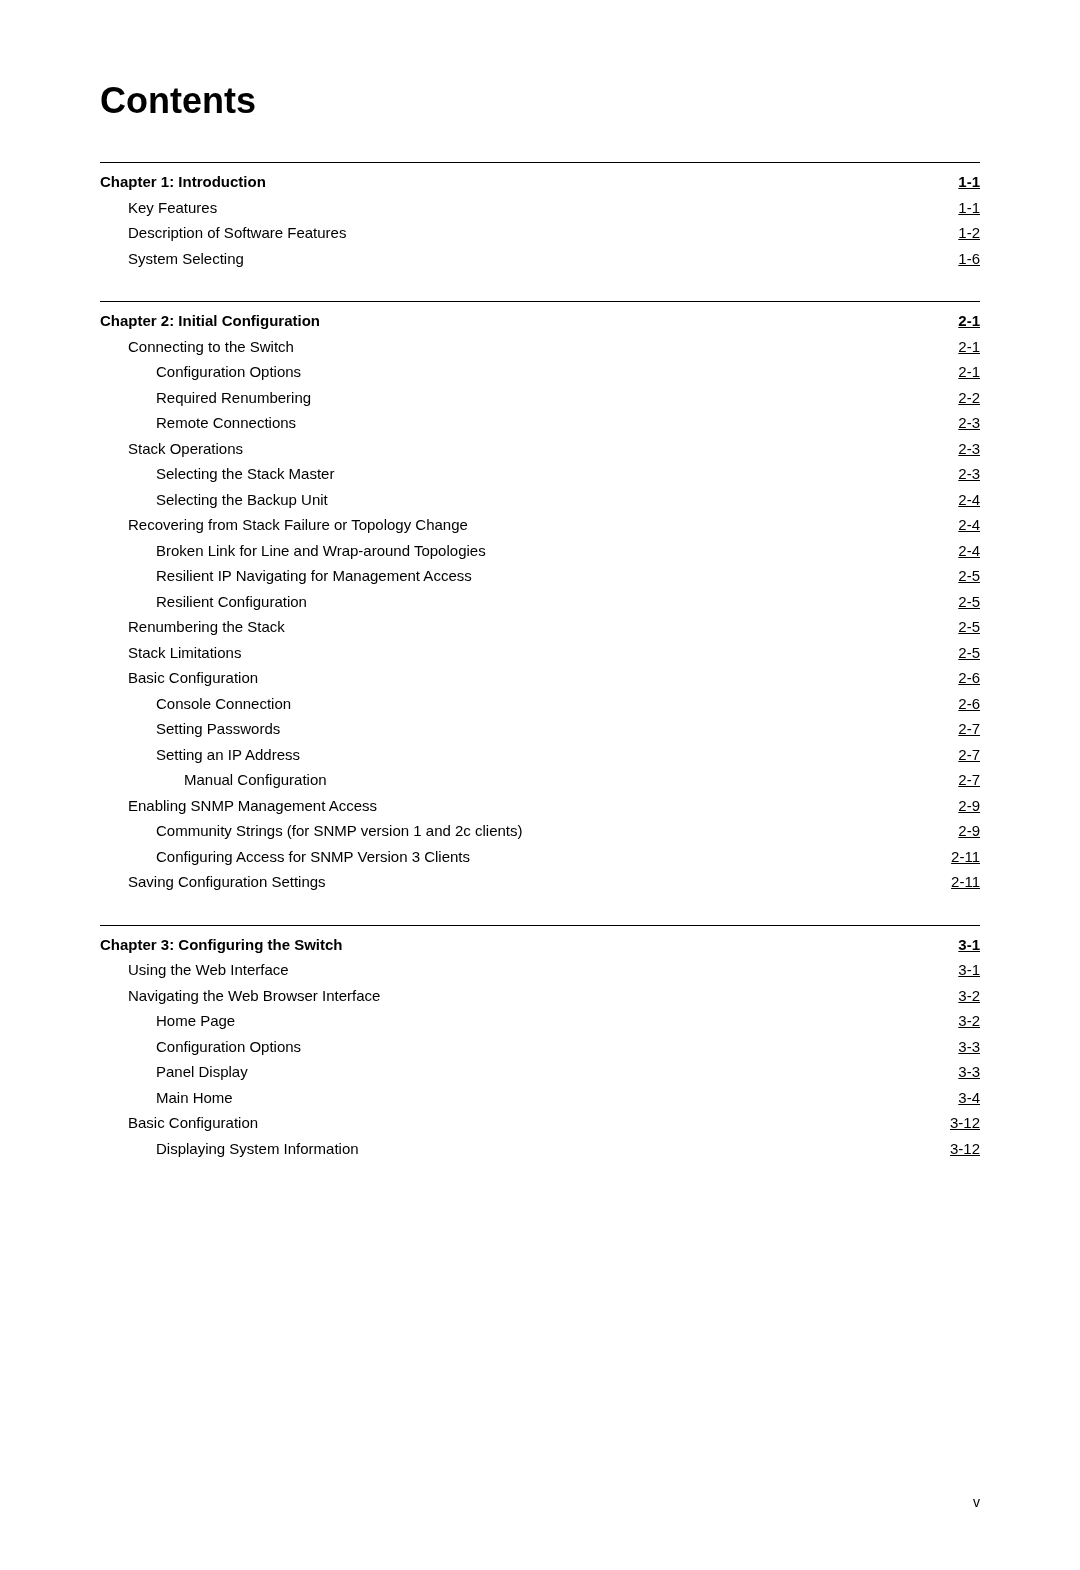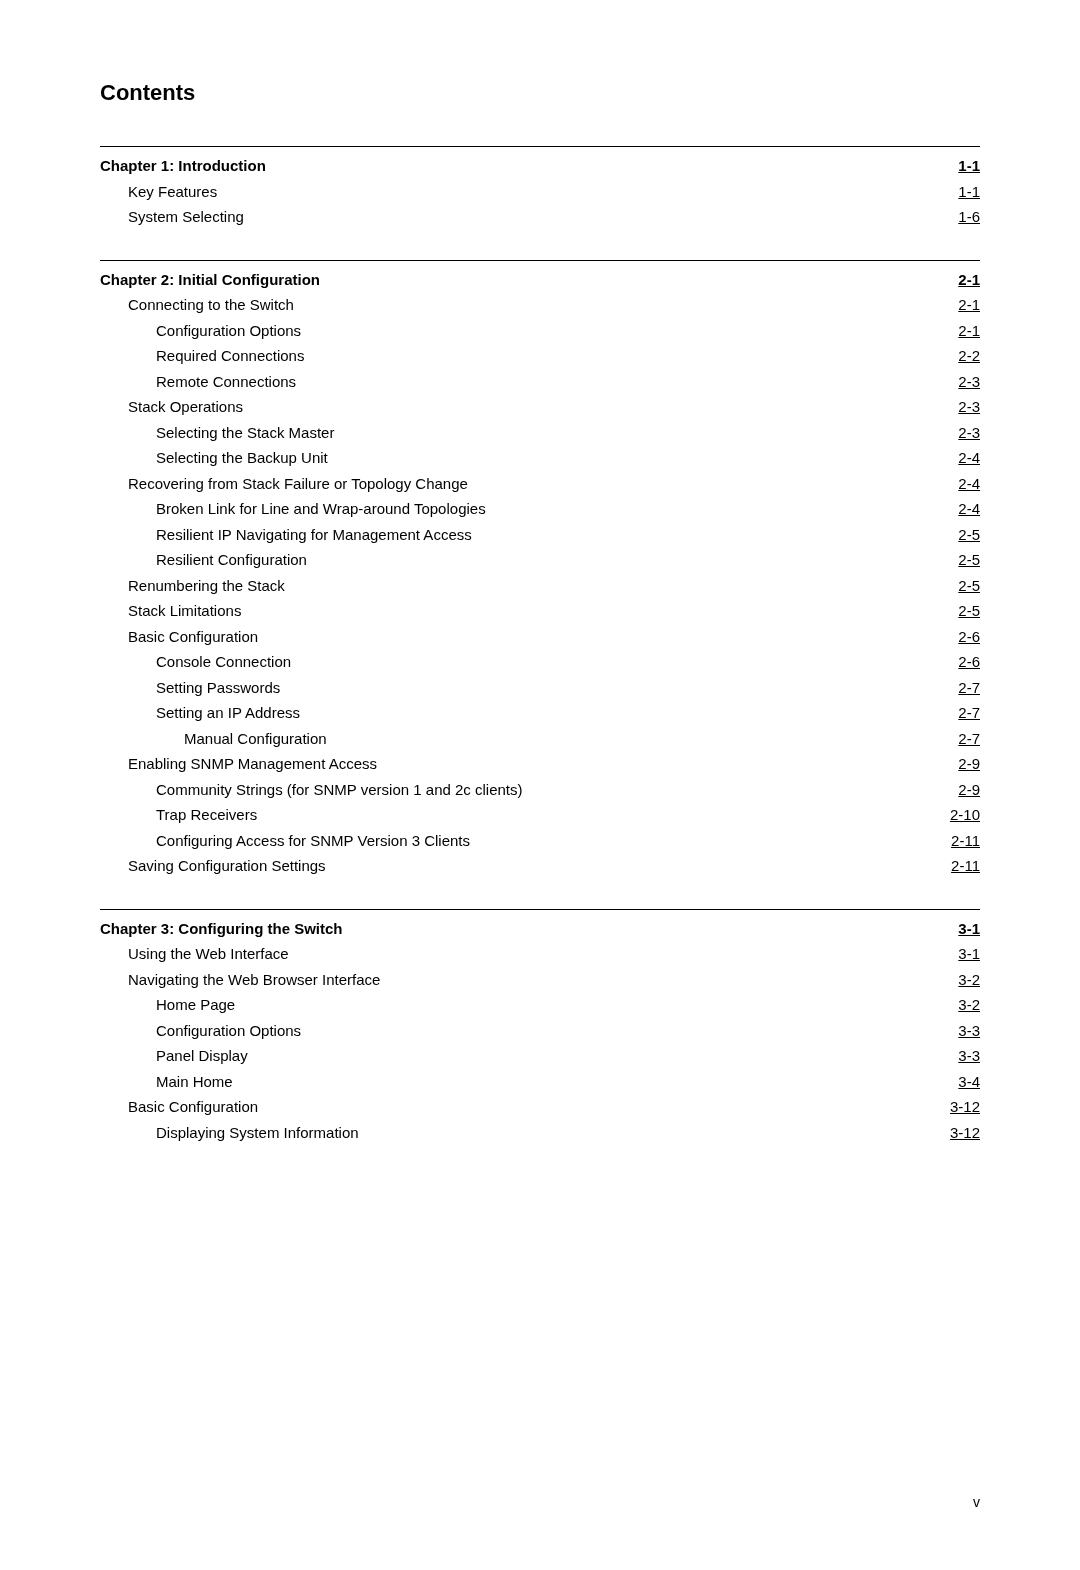--- a/index.html
+++ b/index.html
@@ -10,21 +10,21 @@
     body {
       background: #ffffff;
       font-family: Arial, Helvetica, sans-serif;
       font-size: 15px;
       color: #000000;
       width: 1080px;
       min-height: 1570px;
       padding: 80px 100px 80px 100px;
     }
     .page-title {
-      font-size: 22px;
+      font-size: 36px;
       font-weight: bold;
       margin-bottom: 40px;
     }
     .toc-section {
       margin-bottom: 30px;
     }
     .toc-divider {
       border: none;
       border-top: 1.5px solid #000;
       margin-bottom: 6px;
@@ -75,40 +75,44 @@
       <hr class="toc-divider">
       <div class="toc-row">
         <span class="toc-label toc-chapter">Chapter 1: Introduction</span>
         <span class="toc-page toc-chapter">1-1</span>
       </div>
       <div class="toc-row">
         <span class="toc-label toc-level1">Key Features</span>
         <span class="toc-page">1-1</span>
       </div>
       <div class="toc-row">
+        <span class="toc-label toc-level1">Description of Software Features</span>
+        <span class="toc-page">1-2</span>
+      </div>
+      <div class="toc-row">
         <span class="toc-label toc-level1">System Selecting</span>
         <span class="toc-page">1-6</span>
       </div>
     </div>
     <div class="toc-section">
       <hr class="toc-divider">
       <div class="toc-row">
         <span class="toc-label toc-chapter">Chapter 2: Initial Configuration</span>
         <span class="toc-page toc-chapter">2-1</span>
       </div>
       <div class="toc-row">
         <span class="toc-label toc-level1">Connecting to the Switch</span>
         <span class="toc-page">2-1</span>
       </div>
       <div class="toc-row">
         <span class="toc-label toc-level2">Configuration Options</span>
         <span class="toc-page">2-1</span>
       </div>
       <div class="toc-row">
-        <span class="toc-label toc-level2">Required Connections</span>
+        <span class="toc-label toc-level2">Required Renumbering</span>
         <span class="toc-page">2-2</span>
       </div>
       <div class="toc-row">
         <span class="toc-label toc-level2">Remote Connections</span>
         <span class="toc-page">2-3</span>
       </div>
       <div class="toc-row">
         <span class="toc-label toc-level1">Stack Operations</span>
         <span class="toc-page">2-3</span>
       </div>
@@ -164,24 +168,20 @@
         <span class="toc-label toc-level3">Manual Configuration</span>
         <span class="toc-page">2-7</span>
       </div>
       <div class="toc-row">
         <span class="toc-label toc-level1">Enabling SNMP Management Access</span>
         <span class="toc-page">2-9</span>
       </div>
       <div class="toc-row">
         <span class="toc-label toc-level2">Community Strings (for SNMP version 1 and 2c clients)</span>
         <span class="toc-page">2-9</span>
-      </div>
-      <div class="toc-row">
-        <span class="toc-label toc-level2">Trap Receivers</span>
-        <span class="toc-page">2-10</span>
       </div>
       <div class="toc-row">
         <span class="toc-label toc-level2">Configuring Access for SNMP Version 3 Clients</span>
         <span class="toc-page">2-11</span>
       </div>
       <div class="toc-row">
         <span class="toc-label toc-level1">Saving Configuration Settings</span>
         <span class="toc-page">2-11</span>
       </div>
     </div>

